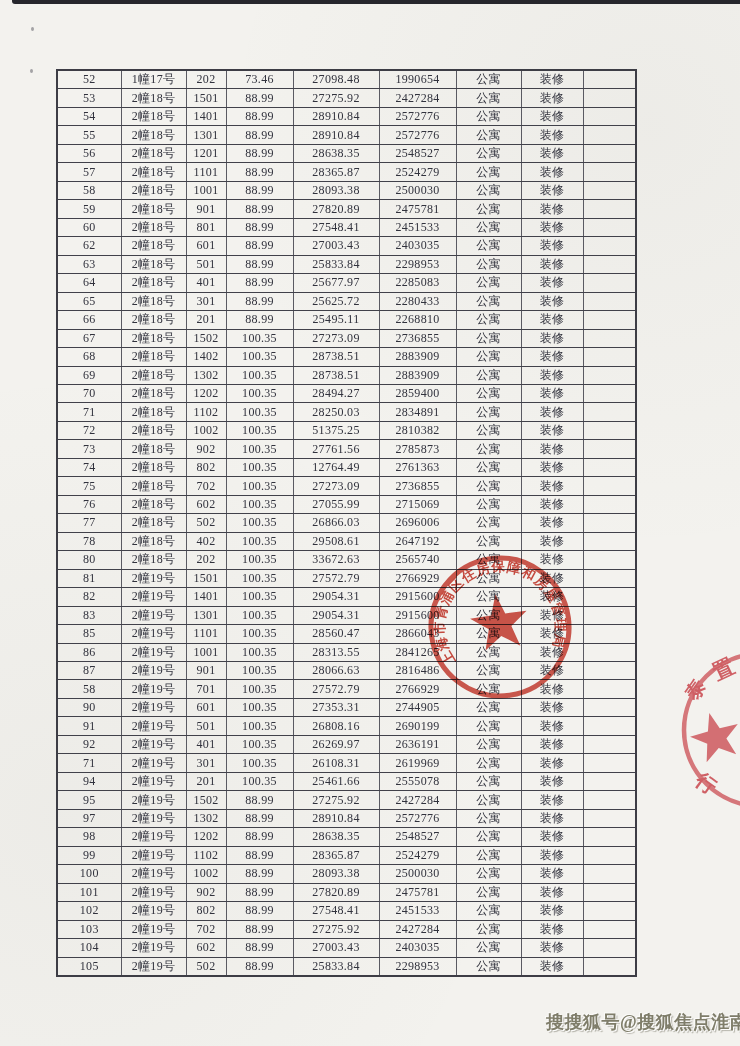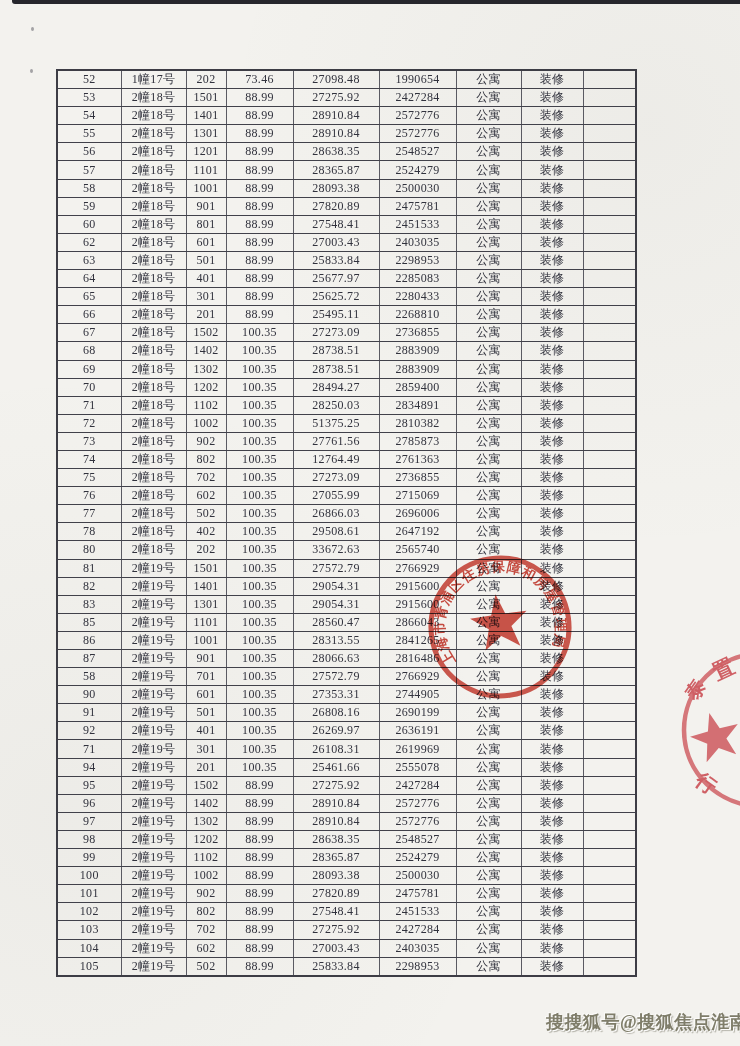--- a/index.html
+++ b/index.html
@@ -500,31 +500,20 @@
     <td>装修</td>
     <td></td>
   </tr>
         <tr>
     <td>95</td>
     <td>2幢19号</td>
     <td>1502</td>
     <td>88.99</td>
     <td>27275.92</td>
     <td>2427284</td>
-    <td>公寓</td>
-    <td>装修</td>
-    <td></td>
-  </tr>
-        <tr>
-    <td>96</td>
-    <td>2幢19号</td>
-    <td>1402</td>
-    <td>88.99</td>
-    <td>28910.84</td>
-    <td>2572776</td>
     <td>公寓</td>
     <td>装修</td>
     <td></td>
   </tr>
         <tr>
     <td>97</td>
     <td>2幢19号</td>
     <td>1302</td>
     <td>88.99</td>
     <td>28910.84</td>

